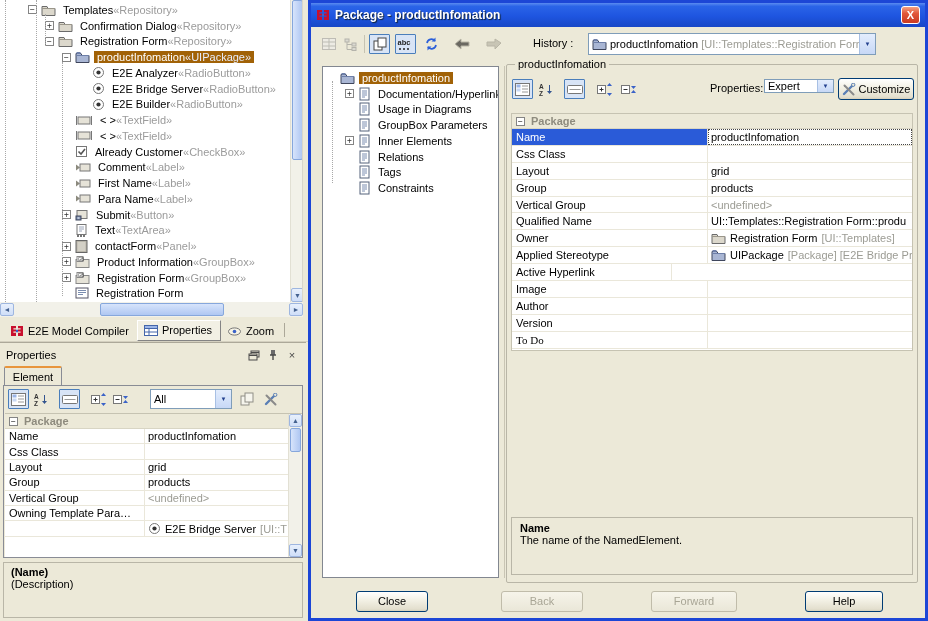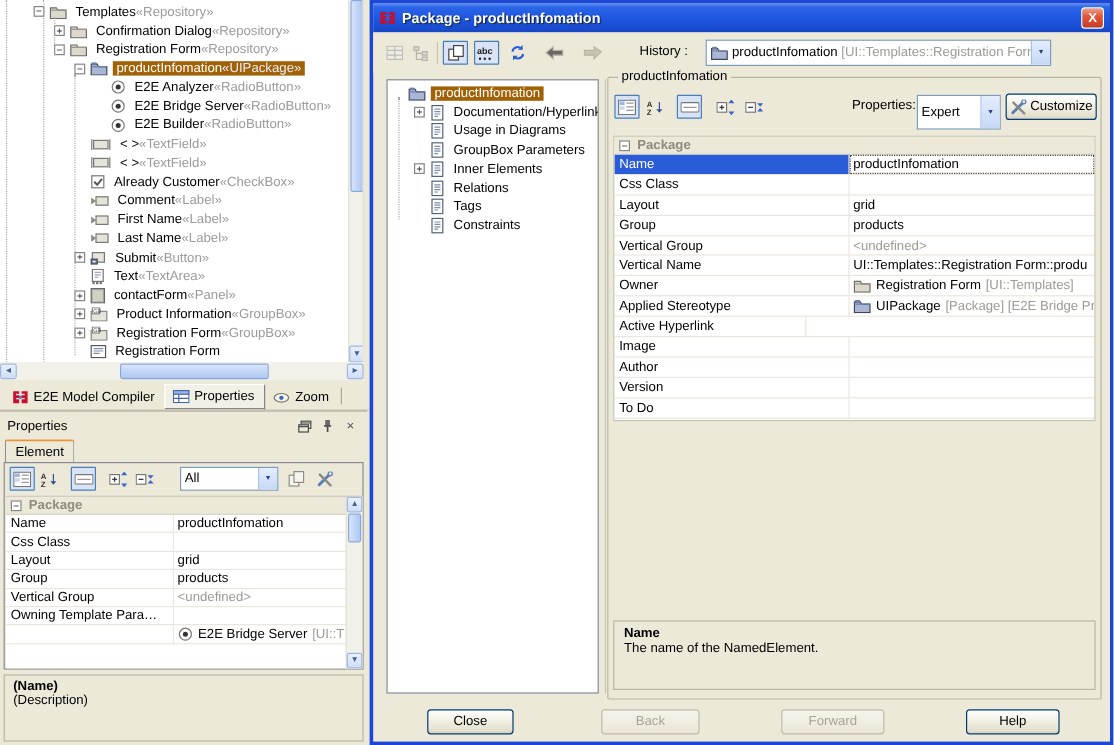--- a/index.html
+++ b/index.html
@@ -255,21 +255,21 @@
         </div>
         <div class="trow">
           <span class="t-spacer" style="width: 62px;"></span>
           <span class="exp-gap"></span>
           <span class="icn">
             <svg width="16" height="11" viewBox="0 0 16 11">
               <path d="M5 5.5L1 2.5v6z" fill="#8C8A7E"></path>
               <rect x="5" y="2" width="10" height="7" fill="#E6E3D8" stroke="#777"></rect>
             </svg>
           </span>
-          <span class="tlabel nowrap"><span>Last Name</span><span class="ster">«Label»</span></span>
+          <span class="tlabel nowrap"><span>Para Name</span><span class="ster">«Label»</span></span>
         </div>
         <div class="trow">
           <span class="t-spacer" style="width: 62px;"></span>
           <span class="expbox">+</span>
           <span class="icn">
             <svg width="14" height="12" viewBox="0 0 14 12">
               <rect x="2" y="1.5" width="10" height="8" fill="#E6E3D8" stroke="#777"></rect>
               <rect x="1" y="7" width="5" height="4" fill="#7A8CAE" stroke="#3F465C"></rect>
               <path d="M2.5 9h2" stroke="#fff"></path>
             </svg>
@@ -757,21 +757,21 @@
     <span class="tbtn" style="left:111px; top:14px;">
         <svg width="16" height="13" viewBox="0 0 16 13">
           <rect x="0.5" y="2.5" width="8" height="8" fill="#fff" stroke="#777"></rect>
           <path d="M2.5 6.5h4" stroke="#333"></path>
           <path d="M12.5 6l2.5-3h-5z" fill="#3A62C8"></path>
           <path d="M12.5 7l2.5 3h-5z" fill="#3A62C8"></path>
         </svg>
       </span>
 
     <span class="abs" style="left:203px; top:17px;">Properties:</span>
-    <div class="combo" style="left:257px; top:14px; width:70px; height:29px;">
+    <div class="combo" style="left:257px; top:14px; width:70px; height:14px;">
       <span class="cb-text">Expert</span>
       <span class="cb-arrow">▼</span>
     </div>
     <div class="xp-btn" style="left:331px; top:13px; width:76px; height:22px; display:flex; align-items:center; justify-content:center; gap:3px;">
       <span class="icn">
           <svg width="14" height="13" viewBox="0 0 14 13">
             <path d="M2 11L11 2" stroke="#5A7FB5" stroke-width="2.4" stroke-linecap="round"></path>
             <circle cx="11.2" cy="1.8" r="1.7" fill="#ECE9D8" stroke="#5A7FB5"></circle>
             <path d="M2.5 2.5L11.5 11.5" stroke="#8A8A8A" stroke-width="2" stroke-linecap="round"></path>
           </svg>
@@ -820,21 +820,21 @@
           <div class="prow" style="height: 16.9px;">
             <div class="pname" style="width: 196px;">
               <span>Vertical Group</span>
             </div>
             <div class="pval muted">
               <span>&lt;undefined&gt;</span>
             </div>
           </div>
           <div class="prow" style="height: 16.9px;">
             <div class="pname" style="width: 196px;">
-              <span>Vertical Name</span>
+              <span>Qualified Name</span>
             </div>
             <div class="pval">
               <span>UI::Templates::Registration Form::produ</span>
             </div>
           </div>
           <div class="prow" style="height: 16.9px;">
             <div class="pname" style="width: 196px;">
               <span>Owner</span>
             </div>
             <div class="pval">
@@ -889,21 +889,21 @@
             </div>
           </div>
           <div class="prow" style="height: 16.9px;">
             <div class="pname" style="width: 196px;">
               <span>Version</span>
             </div>
             <div class="pval">
               <span></span>
             </div>
           </div>
-          <div class="prow" style="height: 16.9px;">
+          <div class="prow" style="height: 16.9px; font-family: Liberation Serif, serif;">
             <div class="pname" style="width: 196px;">
               <span>To Do</span>
             </div>
             <div class="pval">
               <span></span>
             </div>
           </div>
         </div>
     </div>
 

